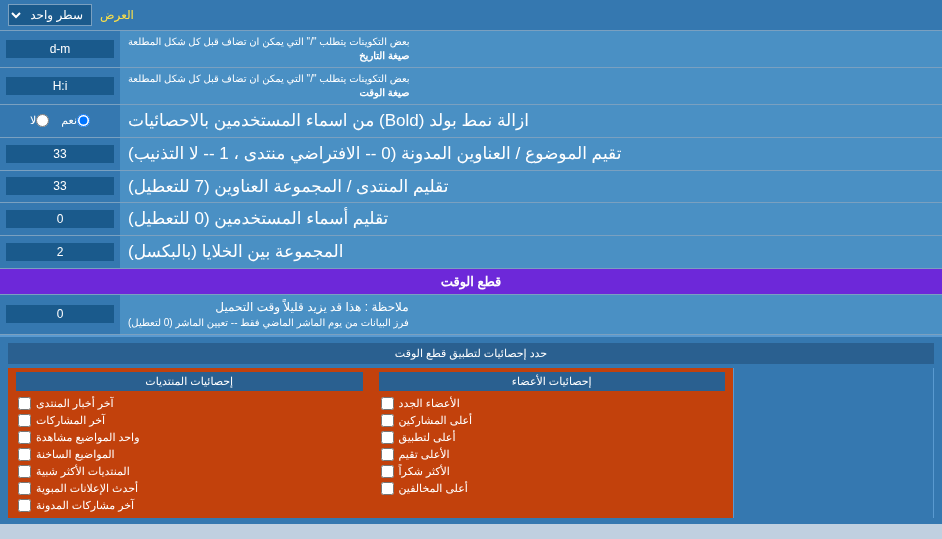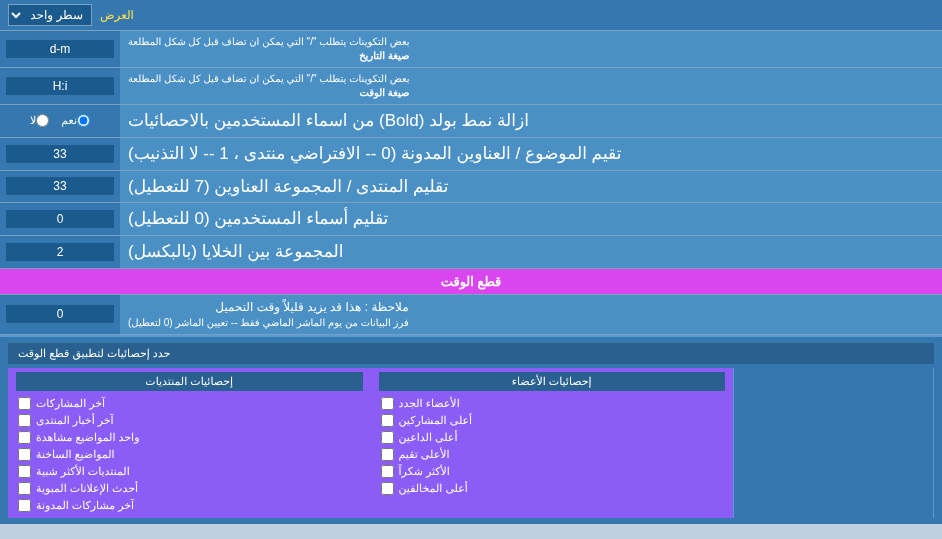--- a/index.html
+++ b/index.html
@@ -50,21 +50,21 @@
       color: #fff;
       border: none;
       text-align: center;
       width: 100%;
       font-size: 12px;
       padding: 2px 4px;
       outline: none;
     }
 
     .section-header {
-      background: #d946ef;
+      background: #6d28d9;
       color: #fff;
       text-align: center;
       padding: 5px 8px;
       font-weight: bold;
       font-size: 13px;
       width: 100%;
       border-bottom: 1px solid #7aa0c0;
     }
 
     .top-row {
@@ -114,35 +114,35 @@
     
     .bottom-section {
       background: #3578b0;
       border-top: 2px solid #5a9ad0;
       padding: 6px 8px;
     }
 
     .bottom-section-title {
       background: #2a6090;
       color: #fff;
-      text-align: left;
+      text-align: center;
       padding: 4px 10px;
       font-size: 11px;
       margin-bottom: 4px;
     }
 
     .checkbox-columns {
       display: flex;
       width: 100%;
       gap: 0;
     }
 
     .checkbox-col {
       flex: 1;
-      background: #8b5cf6;
+      background: #c2410c;
       padding: 4px 8px;
       border-right: 1px solid #5a9ad0;
     }
 
     .checkbox-col:last-child {
       border-right: none;
     }
 
     .checkbox-col-title {
       background: #2a6090;
@@ -291,48 +291,48 @@
       <div class="checkbox-col-title">إحصائيات الأعضاء</div>
       <div class="checkbox-item">
         <span>الأعضاء الجدد</span>
         <input type="checkbox" style="">
       </div>
       <div class="checkbox-item">
         <span>أعلى المشاركين</span>
         <input type="checkbox" style="">
       </div>
       <div class="checkbox-item">
-        <span>أعلى الداعين</span>
+        <span>أعلى لتطبيق</span>
         <input type="checkbox" style="">
       </div>
       <div class="checkbox-item">
         <span>الأعلى تقيم</span>
         <input type="checkbox" style="">
       </div>
       <div class="checkbox-item">
         <span>الأكثر شكراً</span>
         <input type="checkbox" style="">
       </div>
       <div class="checkbox-item">
         <span>أعلى المخالفين</span>
         <input type="checkbox" style="">
       </div>
     </div>
 
     <div class="checkbox-col">
       <div class="checkbox-col-title">إحصائيات المنتديات</div>
       <div class="checkbox-item">
+        <span>آخر أخبار المنتدى</span>
+        <input type="checkbox" style="">
+      </div>
+      <div class="checkbox-item">
         <span>آخر المشاركات</span>
         <input type="checkbox" style="">
       </div>
       <div class="checkbox-item">
-        <span>آخر أخبار المنتدى</span>
-        <input type="checkbox" style="">
-      </div>
-      <div class="checkbox-item">
         <span>واحد المواضيع مشاهدة</span>
         <input type="checkbox" style="">
       </div>
       <div class="checkbox-item">
         <span>المواضيع الساخنة</span>
         <input type="checkbox" style="">
       </div>
       <div class="checkbox-item">
         <span>المنتديات الأكثر شبية</span>
         <input type="checkbox" style="">

